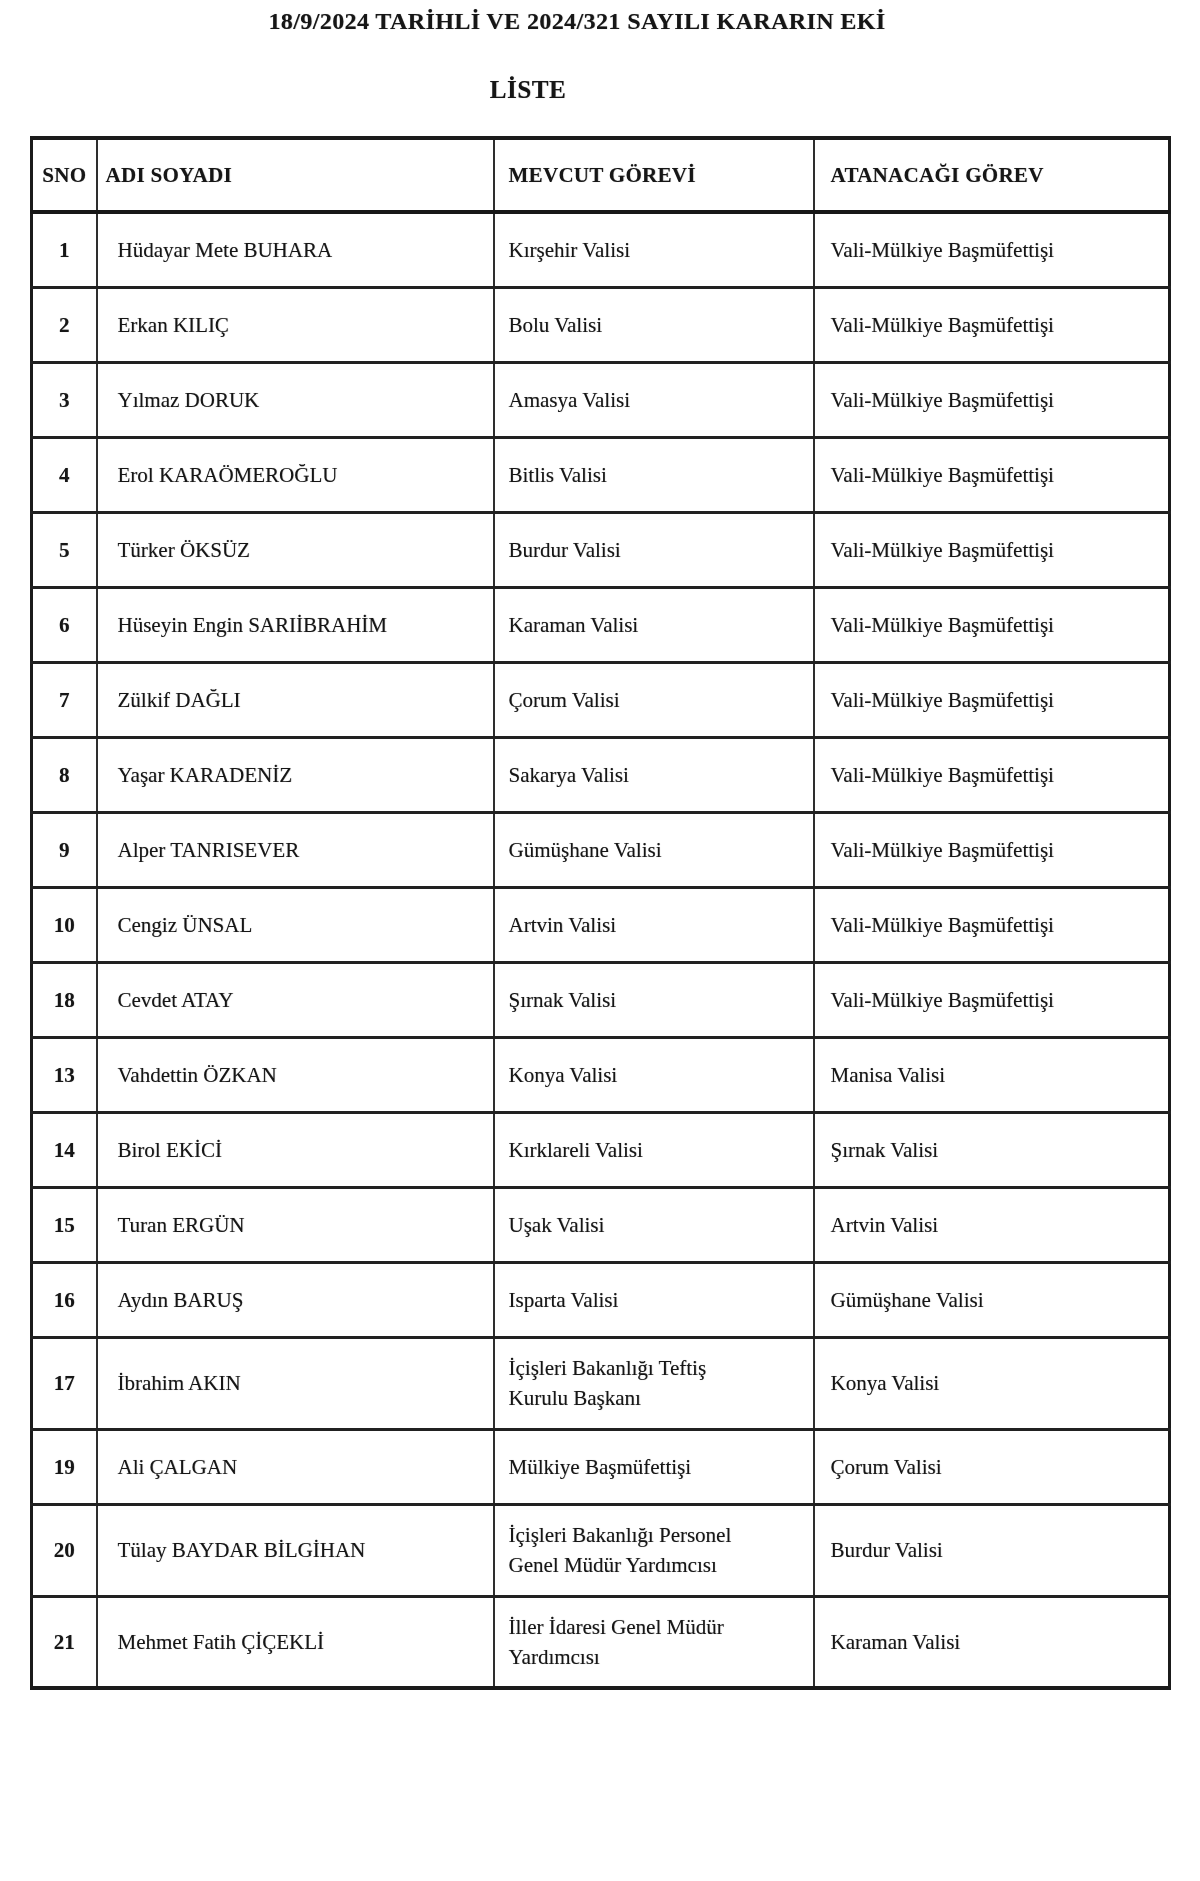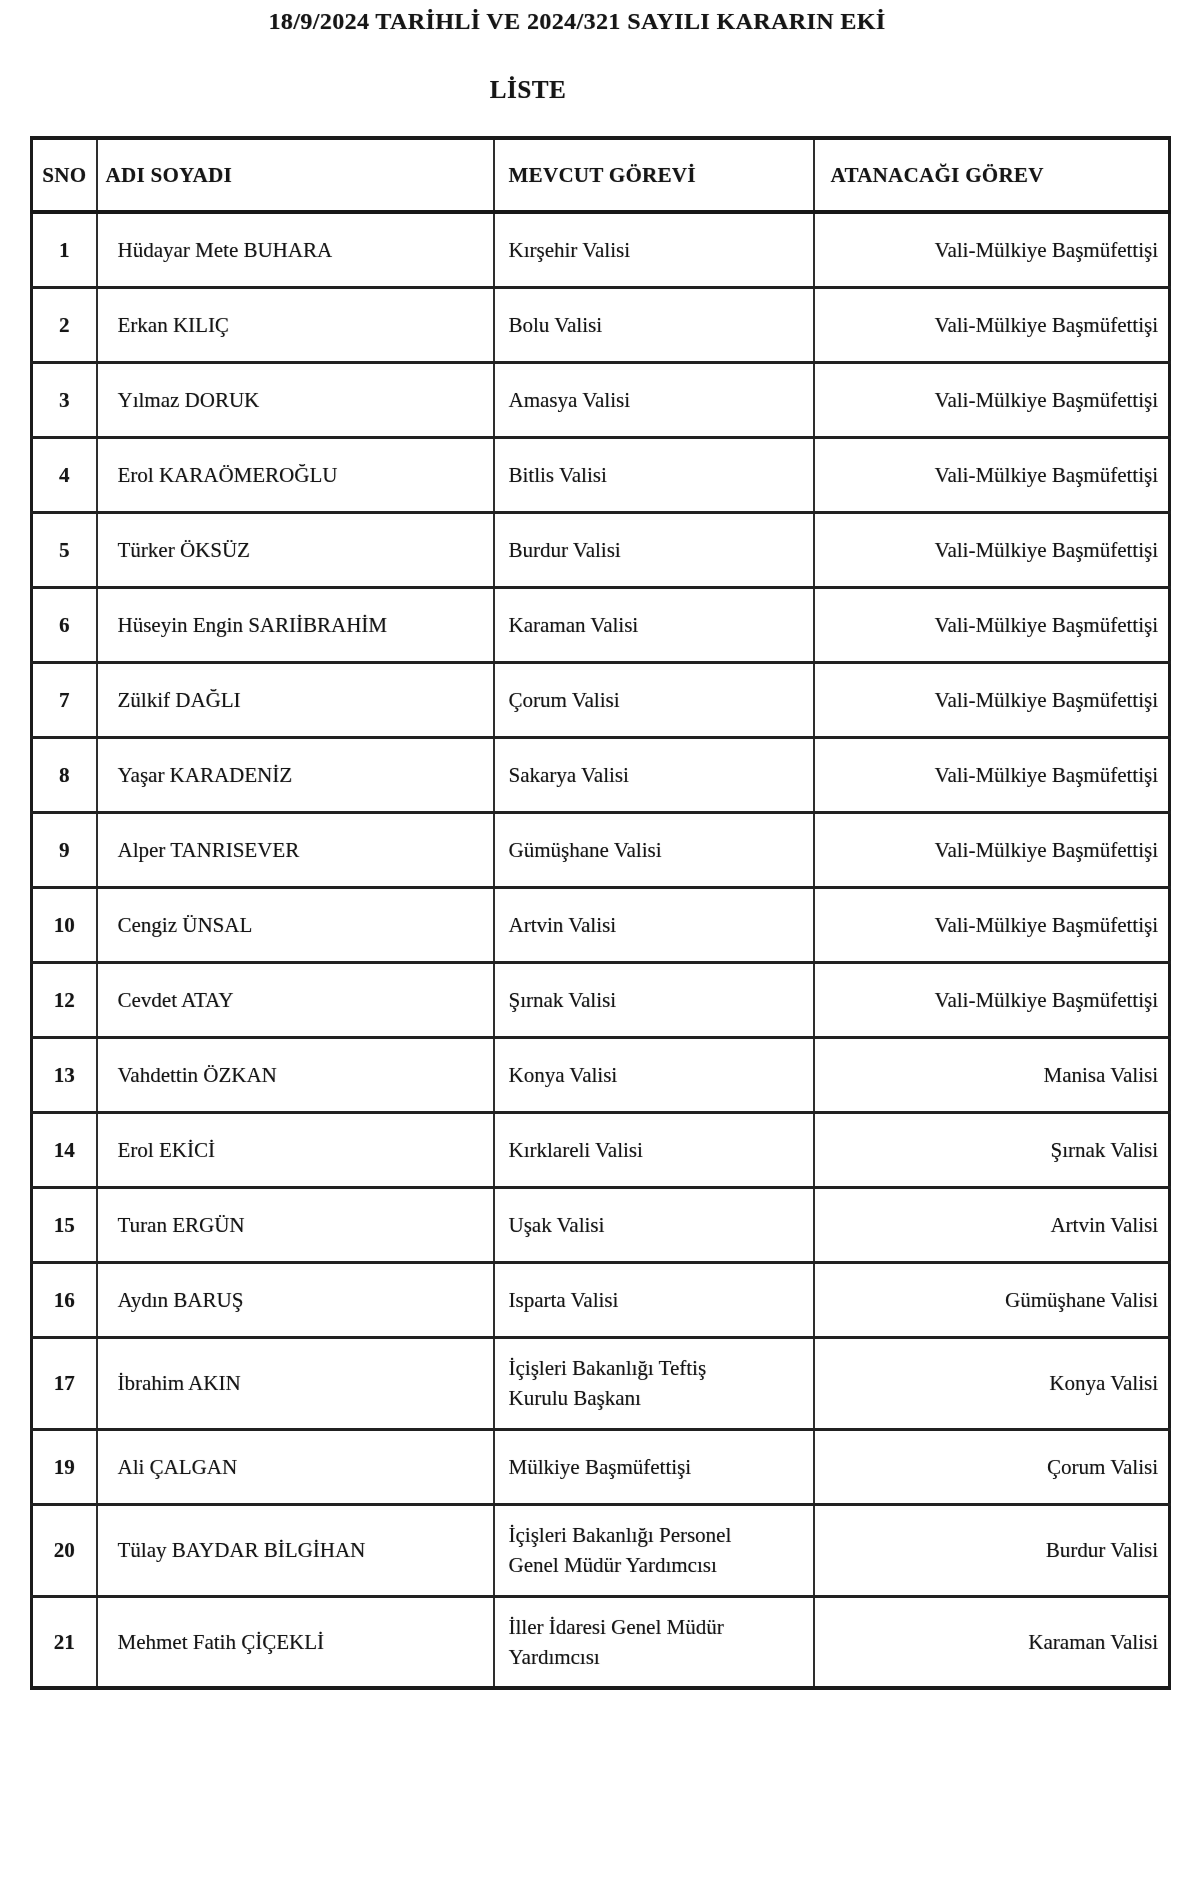--- a/index.html
+++ b/index.html
@@ -87,21 +87,21 @@
   .list-table th.col2 { padding: 0 8px 0 14px; }
   .list-table th.col3 { padding: 0 8px 0 16px; }
 
   .list-table td.col0 {
     text-align: center;
     font-weight: bold;
     padding: 0 2px;
   }
   .list-table td.col1 { padding: 0 14px 0 20px; }
   .list-table td.col2 { padding: 0 45px 0 14px; }
-  .list-table td.col3 { padding: 0 10px 0 16px; text-align: right; }
+  .list-table td.col3 { padding: 0 3px 0 16px; }
 </style>
 </head>
 <body>
 
 <div class="page">
   <div class="doc-title">18/9/2024 TARİHLİ VE 2024/321 SAYILI KARARIN EKİ</div>
 
   <div class="doc-subtitle">LİSTE</div>
 
   <table class="list-table">
@@ -174,34 +174,34 @@
           <td class="col2">Gümüşhane Valisi</td>
           <td class="col3">Vali-Mülkiye Başmüfettişi</td>
         </tr>
         <tr>
           <td class="col0">10</td>
           <td class="col1">Cengiz ÜNSAL</td>
           <td class="col2">Artvin Valisi</td>
           <td class="col3">Vali-Mülkiye Başmüfettişi</td>
         </tr>
         <tr>
-          <td class="col0">12</td>
+          <td class="col0">18</td>
           <td class="col1">Cevdet ATAY</td>
           <td class="col2">Şırnak Valisi</td>
           <td class="col3">Vali-Mülkiye Başmüfettişi</td>
         </tr>
         <tr>
           <td class="col0">13</td>
           <td class="col1">Vahdettin ÖZKAN</td>
           <td class="col2">Konya Valisi</td>
           <td class="col3">Manisa Valisi</td>
         </tr>
         <tr>
           <td class="col0">14</td>
-          <td class="col1">Erol EKİCİ</td>
+          <td class="col1">Birol EKİCİ</td>
           <td class="col2">Kırklareli Valisi</td>
           <td class="col3">Şırnak Valisi</td>
         </tr>
         <tr>
           <td class="col0">15</td>
           <td class="col1">Turan ERGÜN</td>
           <td class="col2">Uşak Valisi</td>
           <td class="col3">Artvin Valisi</td>
         </tr>
         <tr>

